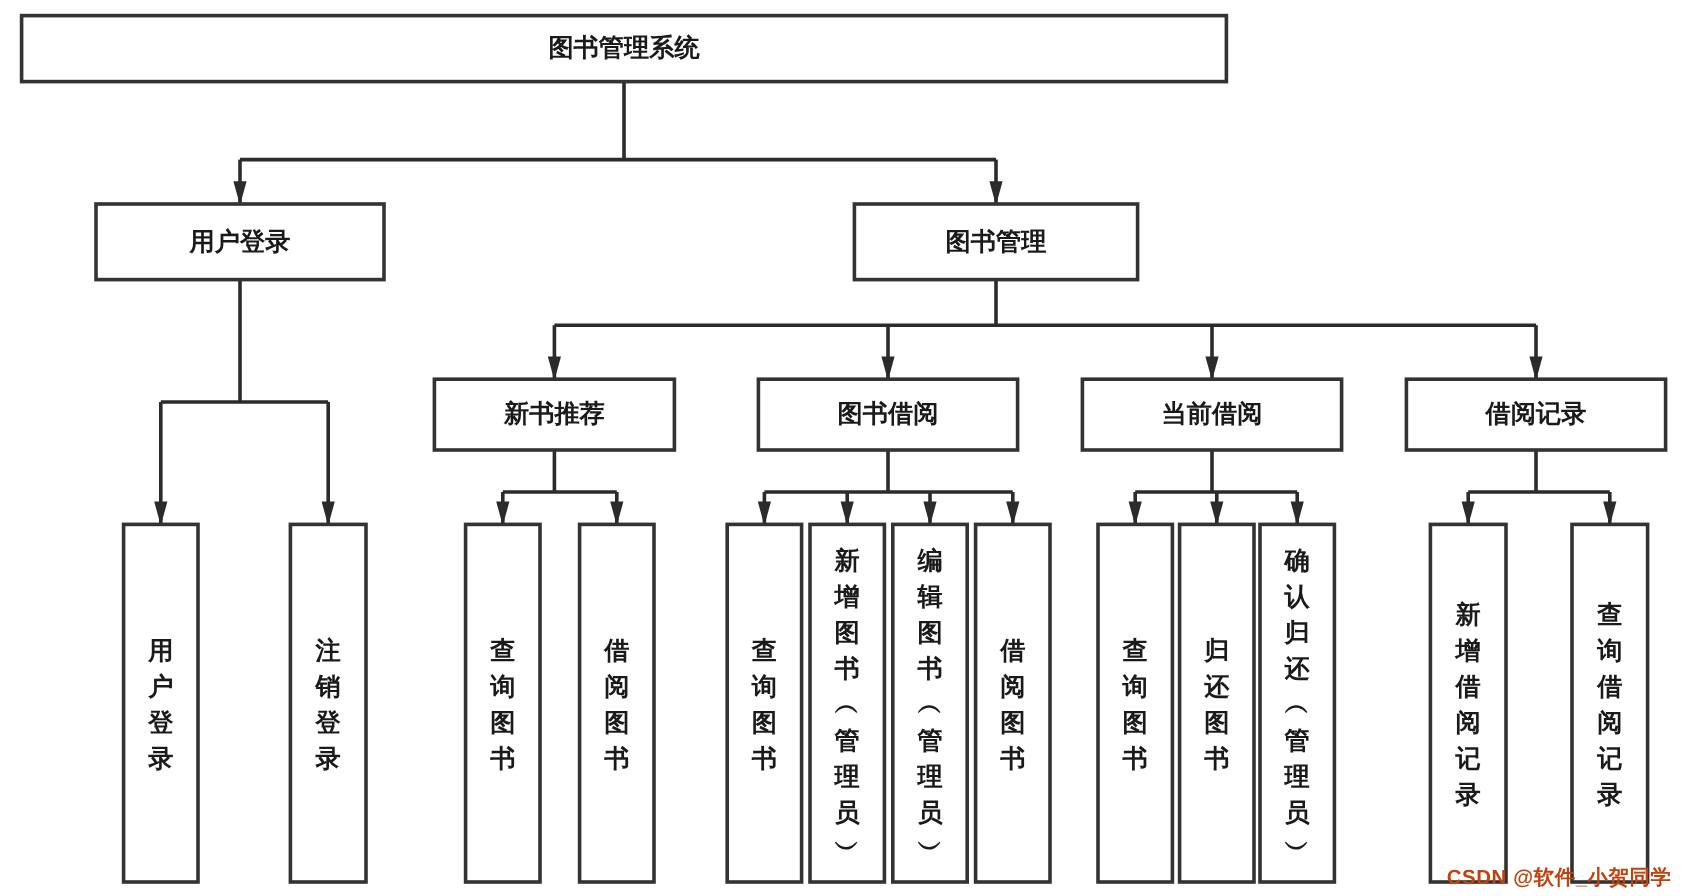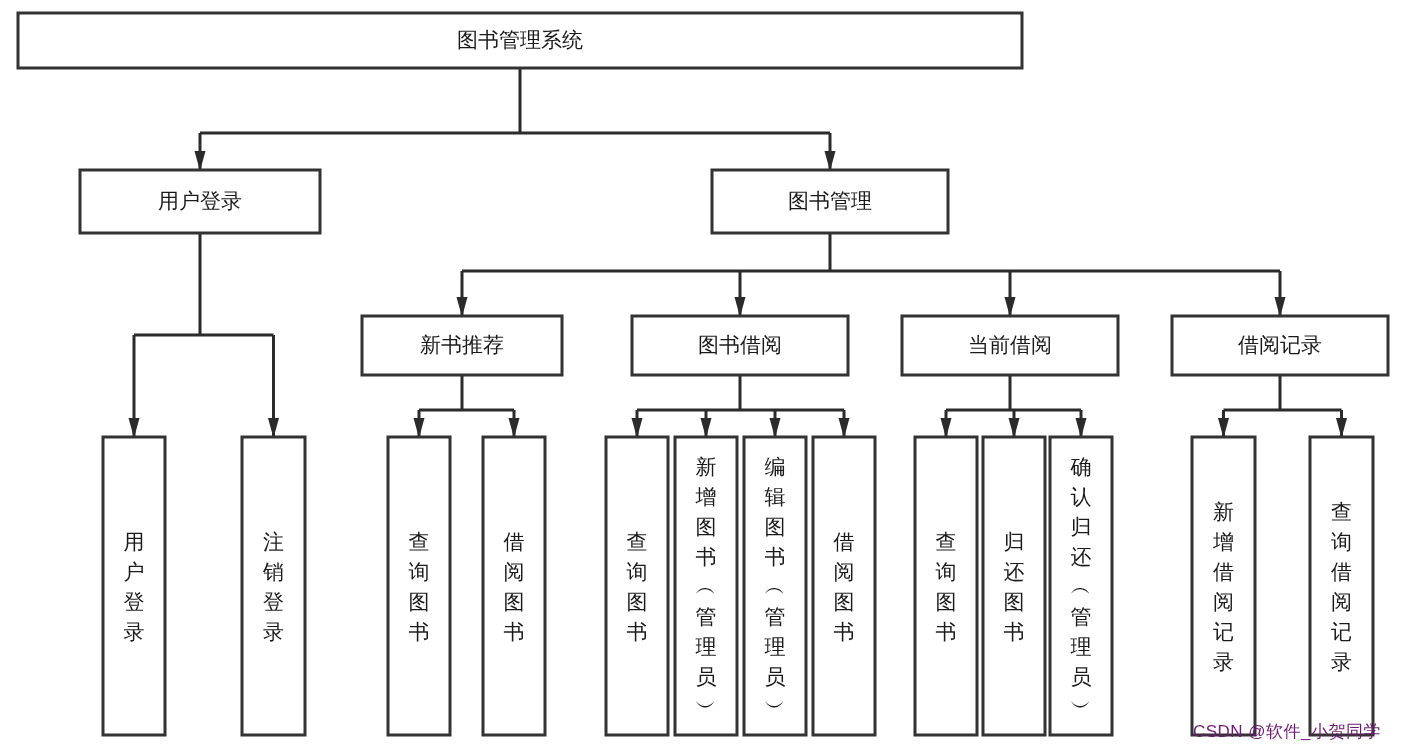--- a/index.html
+++ b/index.html
@@ -13,20 +13,21 @@
     font-family: "Liberation Sans", "DejaVu Sans", sans-serif;
     position: relative;
     overflow: hidden;
   }
   #diagram-root {
     position: absolute;
     left: 0;
     top: 0;
     width: 1405px;
     height: 747px;
+    font-weight: bold;
   }
   svg.flow {
     display: block;
     width: 1405px;
     height: 747px;
   }
   .node-box {
     fill: #ffffff;
     stroke: #333333;
     stroke-width: 3;
@@ -43,25 +44,25 @@
   }
   .node-label {
     font-family: "Liberation Sans", "DejaVu Sans", sans-serif;
     font-size: 21px;
     fill: #1a1a1a;
     text-anchor: middle;
     dominant-baseline: middle;
   }
   .watermark {
     position: absolute;
-    right: 24px;
+    right: 12px;
     bottom: 4px;
     font-family: "Liberation Sans", "DejaVu Sans", sans-serif;
     font-size: 17px;
-    color: #701a75;
+    color: #c2410c;
     letter-spacing: 0.5px;
     white-space: nowrap;
     user-select: none;
   }
 </style>
 </head>
 <body>
 
 <div id="diagram-root">
   <svg class="flow" viewBox="0 0 1405 747" xmlns="http://www.w3.org/2000/svg">

